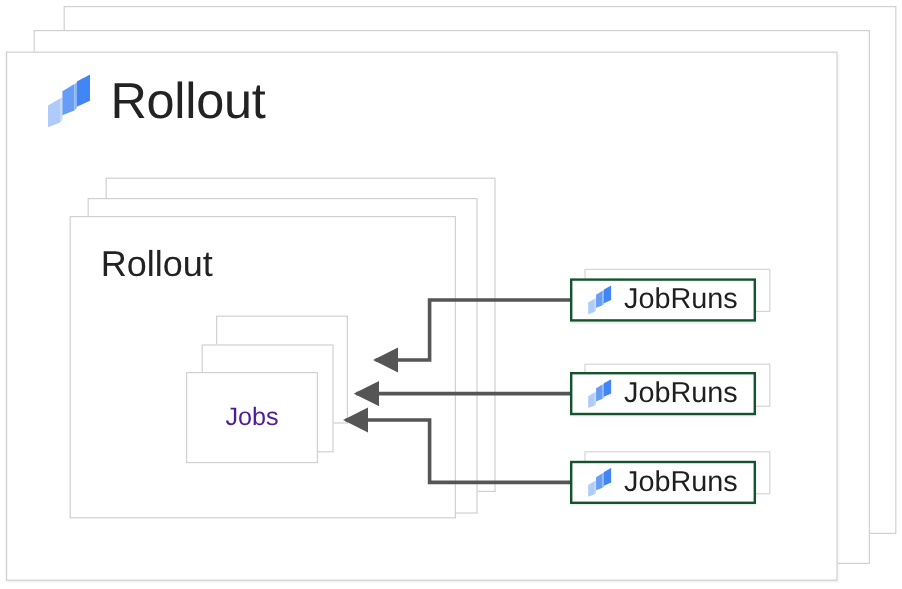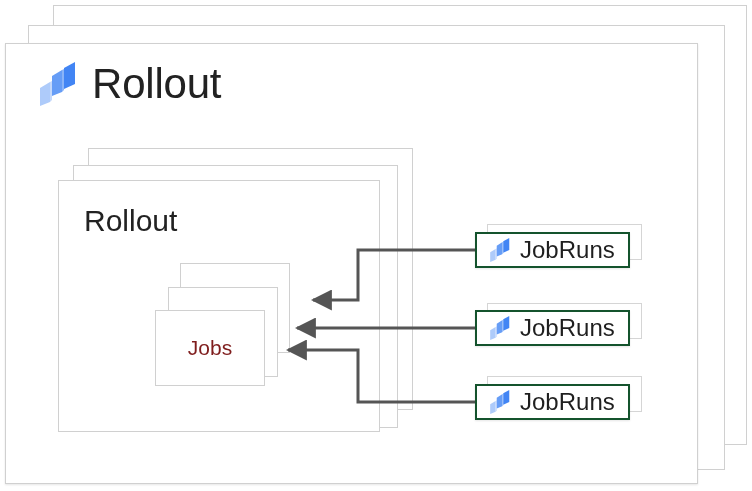--- a/index.html
+++ b/index.html
@@ -80,21 +80,21 @@
   .jobs-title {
     position: absolute;
     left: 155px;
     top: 310px;
     width: 110px;
     height: 76px;
     display: flex;
     align-items: center;
     justify-content: center;
     font-size: 21px;
-    color: #7f1d1d;
+    color: #4c1d95;
     white-space: nowrap;
   }
 
   
   .jobrun-back {
     position: absolute;
     width: 155px;
     height: 36px;
     background: #ffffff;
     border: 1px solid #d5d5d5;

